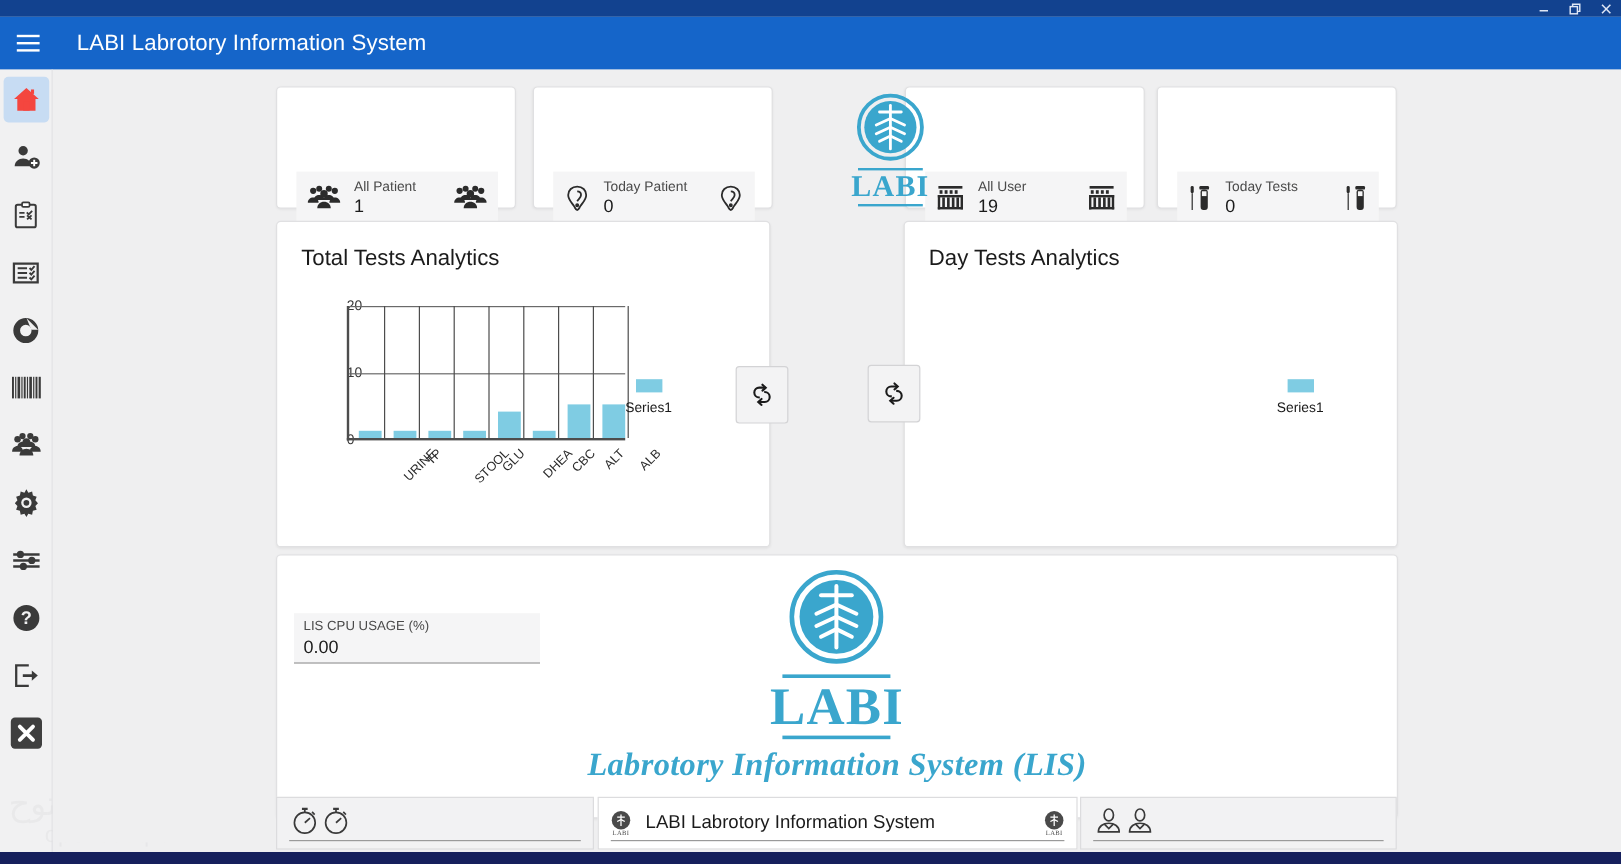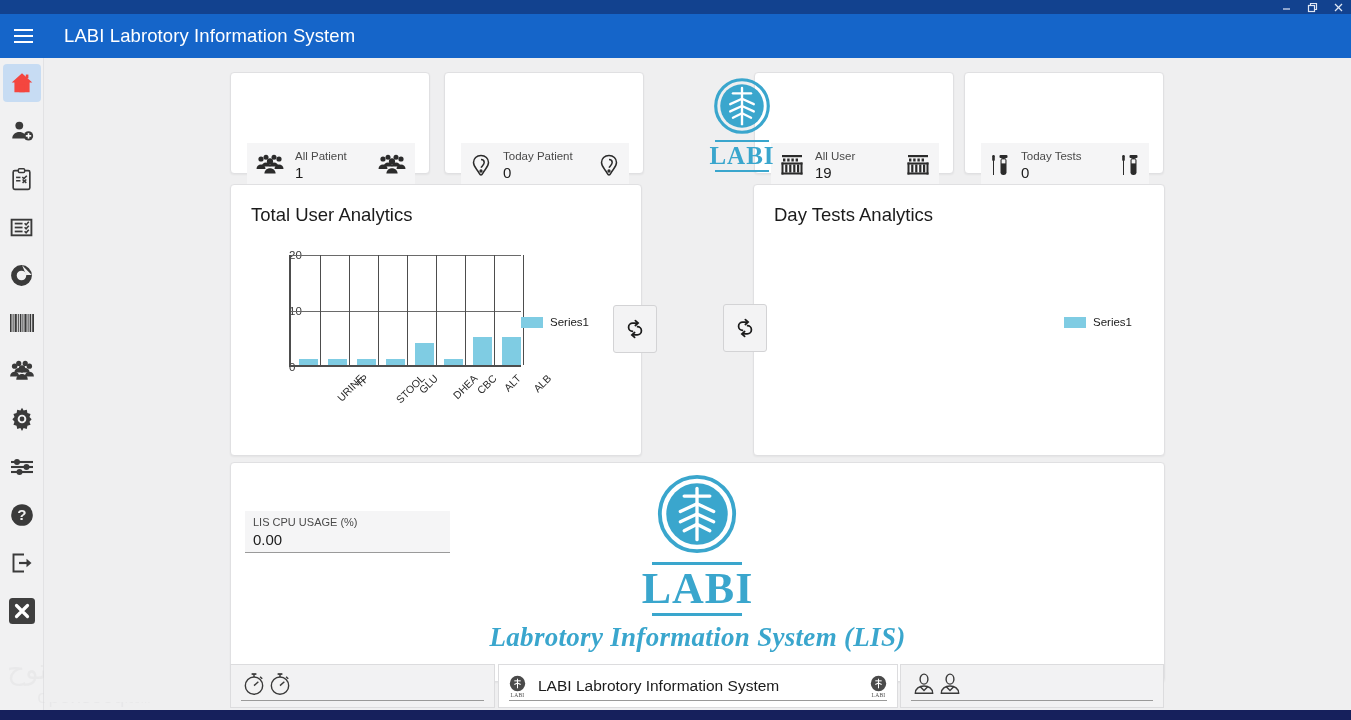--- a/index.html
+++ b/index.html
@@ -113,21 +113,21 @@
   .colsep { position: absolute; top: 0; bottom: 0; width: 1px; background: #4d4d4d; }
   .bar { position: absolute; bottom: 0; background: #7fcce3; }
   .xtick {
     position: absolute; top: 100%; margin-top: 7px; font-size: 10.5px;
     color: #2b2b2b; transform-origin: right top; transform: rotate(-45deg);
     white-space: nowrap; text-align: right;
   }
 
   .legend {
     position: absolute; display: flex; align-items: center; gap: 7px;
-    font-size: 11.5px; color: #1b1b1b;
+    font-size: 11.5px; color: #1b1b1b; flex-direction: column;
   }
   .legend-swatch { width: 22px; height: 11px; background: #7fcce3; }
 
   .refresh-btn {
     position: absolute; width: 44px; height: 48px; background: #f3f3f4;
     border: 1px solid #d3d3d5; border-radius: 3px; cursor: pointer;
     display: flex; align-items: center; justify-content: center; color: #1b1b1b;
   }
 
   
@@ -494,21 +494,21 @@
         <path d="M32 32 L19 38 M32 32 L45 38"></path>
         <path d="M32 40 L22 45 M32 40 L42 45"></path>
       </g>
     </svg>
     <div class="logo-rule" style="width:54px;height:2px;margin-top:5px;"></div>
     <div class="logo-word" style="font-size:25px;line-height:28px;">LABI</div>
     <div class="logo-rule" style="width:54px;height:2px;"></div>
   </div>
 
   <div class="card panel" style="left:186px;width:412px;">
-    <div class="panel-title">Total User Analytics</div>
+    <div class="panel-title">Total Tests Analytics</div>
 
     <div class="chart-wrap">
 
       <div class="y-label" style="top:8px;left:36px;">20</div>
       <div class="y-label" style="top:64px;left:36px;">10</div>
       <div class="y-label" style="top:120px;left:36px;">0</div>
 
       <div class="plot">
 
         <div class="gridline" style="top:0px;"></div>

